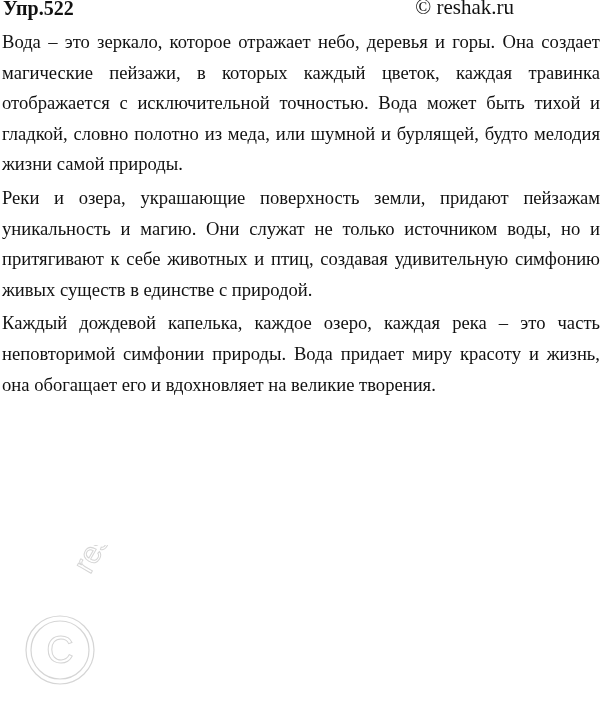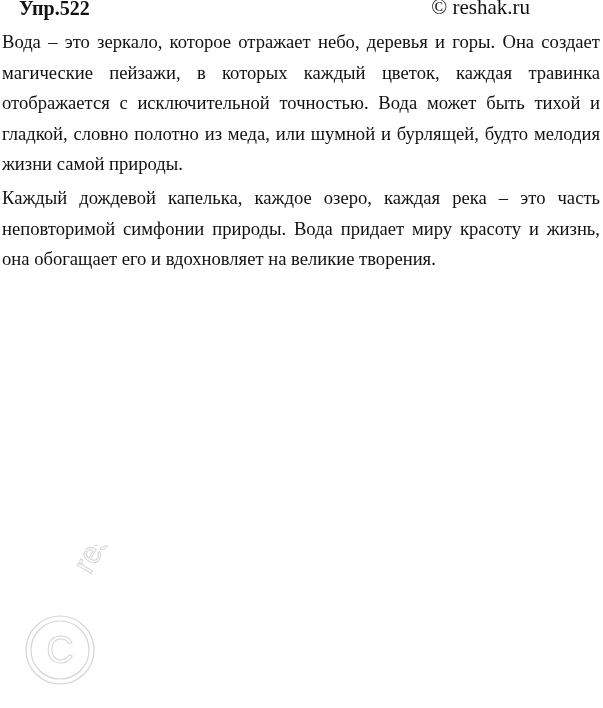--- a/index.html
+++ b/index.html
@@ -11,21 +11,21 @@
       width: 603px;
       height: 708px;
       overflow: hidden;
       position: relative;
       font-family: "Liberation Serif", "DejaVu Serif", serif;
       color: #111111;
     }
     .header {
       position: absolute;
       top: 0;
-      left: 16px;
+      left: 0;
       width: 518px;
       height: 22px;
     }
     .exercise-title {
       position: absolute;
       left: 3px;
       top: -4px;
       font-size: 20px;
       font-weight: bold;
       line-height: 24px;
@@ -65,20 +65,21 @@
 </head>
 <body>
 
 <div class="header">
   <div class="exercise-title">Упр.522</div>
   <div class="copyright">© reshak.ru</div>
 </div>
 
 <div class="content">
   <p class="para">Вода – это зеркало, которое отражает небо, деревья и горы. Она создает магические пейзажи, в которых каждый цветок, каждая травинка отображается с исключительной точностью. Вода может быть тихой и гладкой, словно полотно из меда, или шумной и бурлящей, будто мелодия жизни самой природы.</p>
+  <p class="para">Реки и озера, украшающие поверхность земли, придают пейзажам уникальность и магию. Они служат не только источником воды, но и притягивают к себе животных и птиц, создавая удивительную симфонию живых существ в единстве с природой.</p>
   <p class="para">Каждый дождевой капелька, каждое озеро, каждая река – это часть неповторимой симфонии природы. Вода придает миру красоту и жизнь, она обогащает его и вдохновляет на великие творения.</p>
 </div>
 
 <div class="watermark">
   <svg width="150" height="150" viewBox="0 0 150 150">
     <circle cx="40" cy="105" r="34" fill="none" stroke="#888" stroke-width="1.2"></circle>
     <circle cx="40" cy="105" r="29" fill="none" stroke="#888" stroke-width="1.2"></circle>
     <text x="40" y="118" font-size="38" text-anchor="middle" fill="none" stroke="#888" stroke-width="1" font-family="Liberation Sans, sans-serif">C</text>
     <text x="70" y="30" font-size="30" fill="none" stroke="#888" stroke-width="1" font-family="Liberation Sans, sans-serif" transform="rotate(-60 70 30)">reshak.ru</text>
   </svg>

